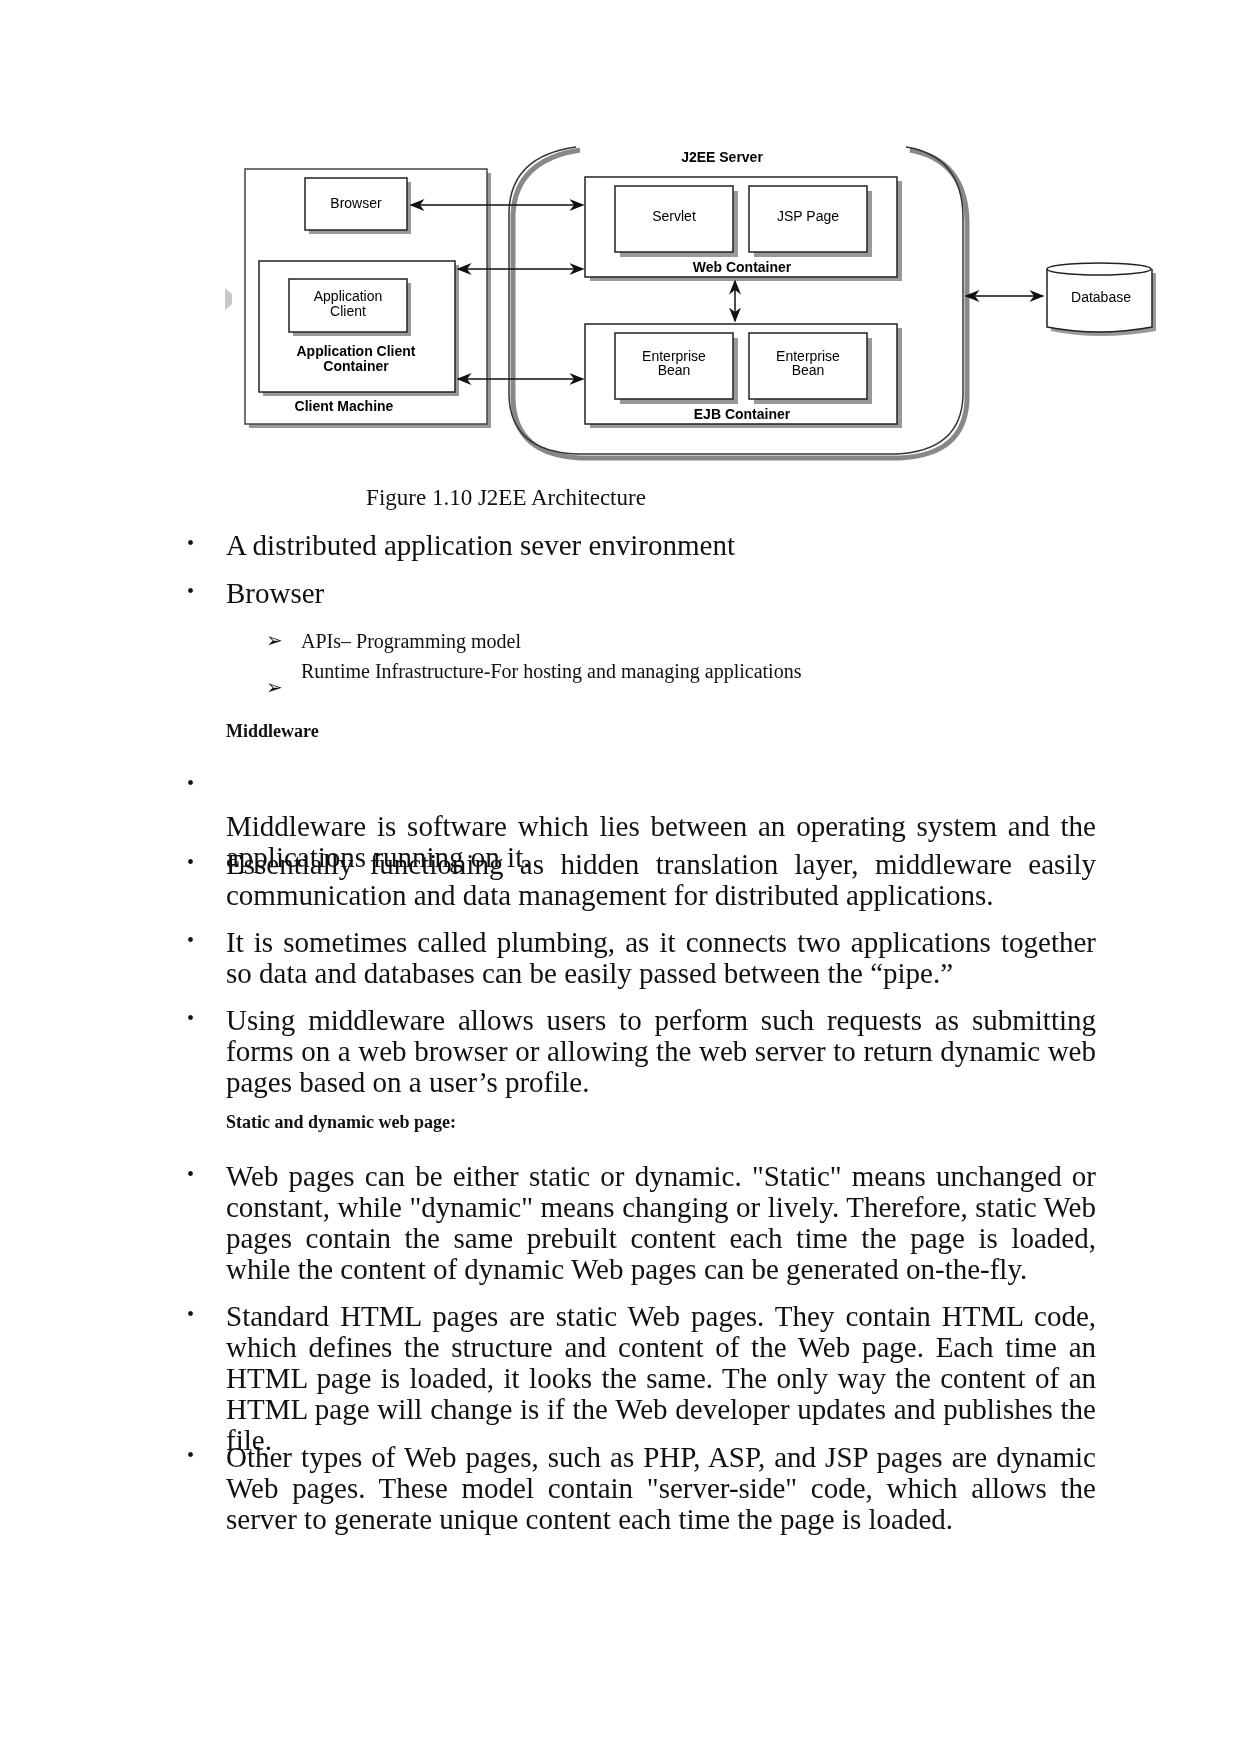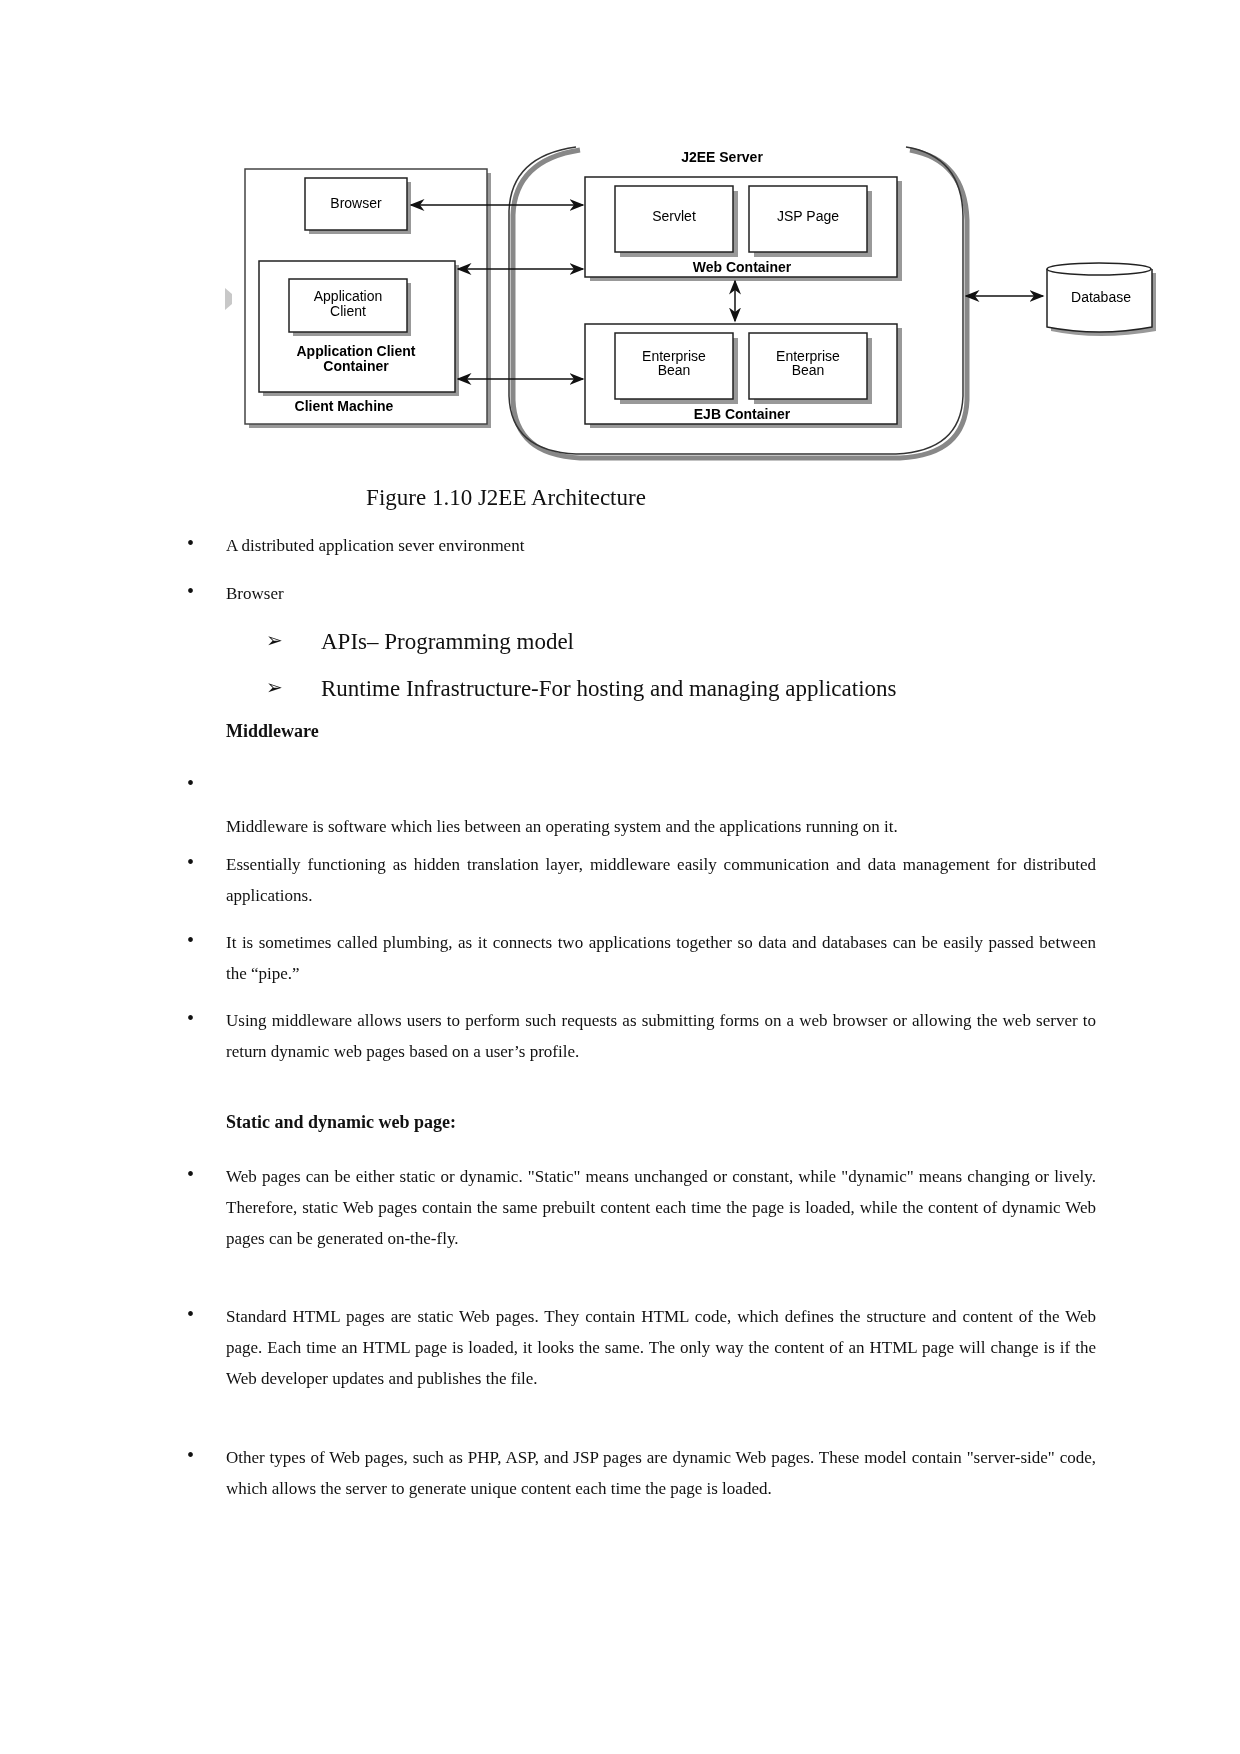--- a/index.html
+++ b/index.html
@@ -3,25 +3,25 @@
 <meta charset="utf-8">
 <style>
   html, body { margin: 0; padding: 0; background: #ffffff; }
   body { width: 1240px; height: 1754px; position: relative; overflow: hidden;
          font-family: "Liberation Serif", "DejaVu Serif", serif; color: #111; }
   #diagram { position: absolute; left: 0; top: 0; width: 1240px; height: 470px; }
   #diagram text { font-family: "Liberation Sans", "DejaVu Sans", sans-serif; }
   .caption { position: absolute; top: 485px; left: 0; width: 1012px; text-align: center;
              font-size: 23px; }
   .body-text { position: absolute; left: 0; top: 0; width: 1240px; }
-  .para { position: absolute; left: 226px; width: 870px; font-size: 17px; line-height: 31px;
+  .para { position: absolute; left: 226px; width: 870px; font-size: 29px; line-height: 31px;
           text-align: justify; }
   .bullet { position: absolute; left: 187px; font-size: 20px; }
   .arrow-bullet { position: absolute; font-size: 20px; left: 266px; }
-  .sub { position: absolute; left: 301px; font-size: 23px; line-height: 31px; margin-left: 20px; }
+  .sub { position: absolute; left: 301px; font-size: 20px; line-height: 31px; }
   .heading { position: absolute; left: 226px; font-size: 18px; font-weight: bold; }
 </style>
 </head>
 <body>
 
 <svg id="diagram" viewBox="0 0 1240 470" xmlns="http://www.w3.org/2000/svg">
   <defs>
     <marker id="ah" markerWidth="10" markerHeight="8" refX="9" refY="4" orient="auto">
       <path d="M0,0 L10,4 L0,8 L3,4 Z" fill="#111"></path>
     </marker>
@@ -103,21 +103,21 @@
   <span class="bullet" style="top:532px">•</span>
   <div class="para" style="top:530px">A distributed application sever environment</div>
 
   <span class="bullet" style="top:580px">•</span>
   <div class="para" style="top:578px">Browser</div>
 
   <span class="arrow-bullet" style="top:628px">➢</span>
   <div class="sub" style="top:626px">APIs– Programming model</div>
 
   <span class="arrow-bullet" style="top:675px">➢</span>
-  <div class="sub" style="top:673px">Runtime Infrastructure-For hosting and managing applications</div>
+  <div class="sub" style="top:656px">Runtime Infrastructure-For hosting and managing applications</div>
 
   <div class="heading" style="top:721px">Middleware</div>
 
   <span class="bullet" style="top:772px">•</span>
   <div class="para" style="top:811px">Middleware is software which lies between an operating system and the applications running on it.</div>
 
   <span class="bullet" style="top:851px">•</span>
   <div class="para" style="top:849px">Essentially functioning as hidden translation layer, middleware easily communication and data management for distributed applications.</div>
 
   <span class="bullet" style="top:929px">•</span>

